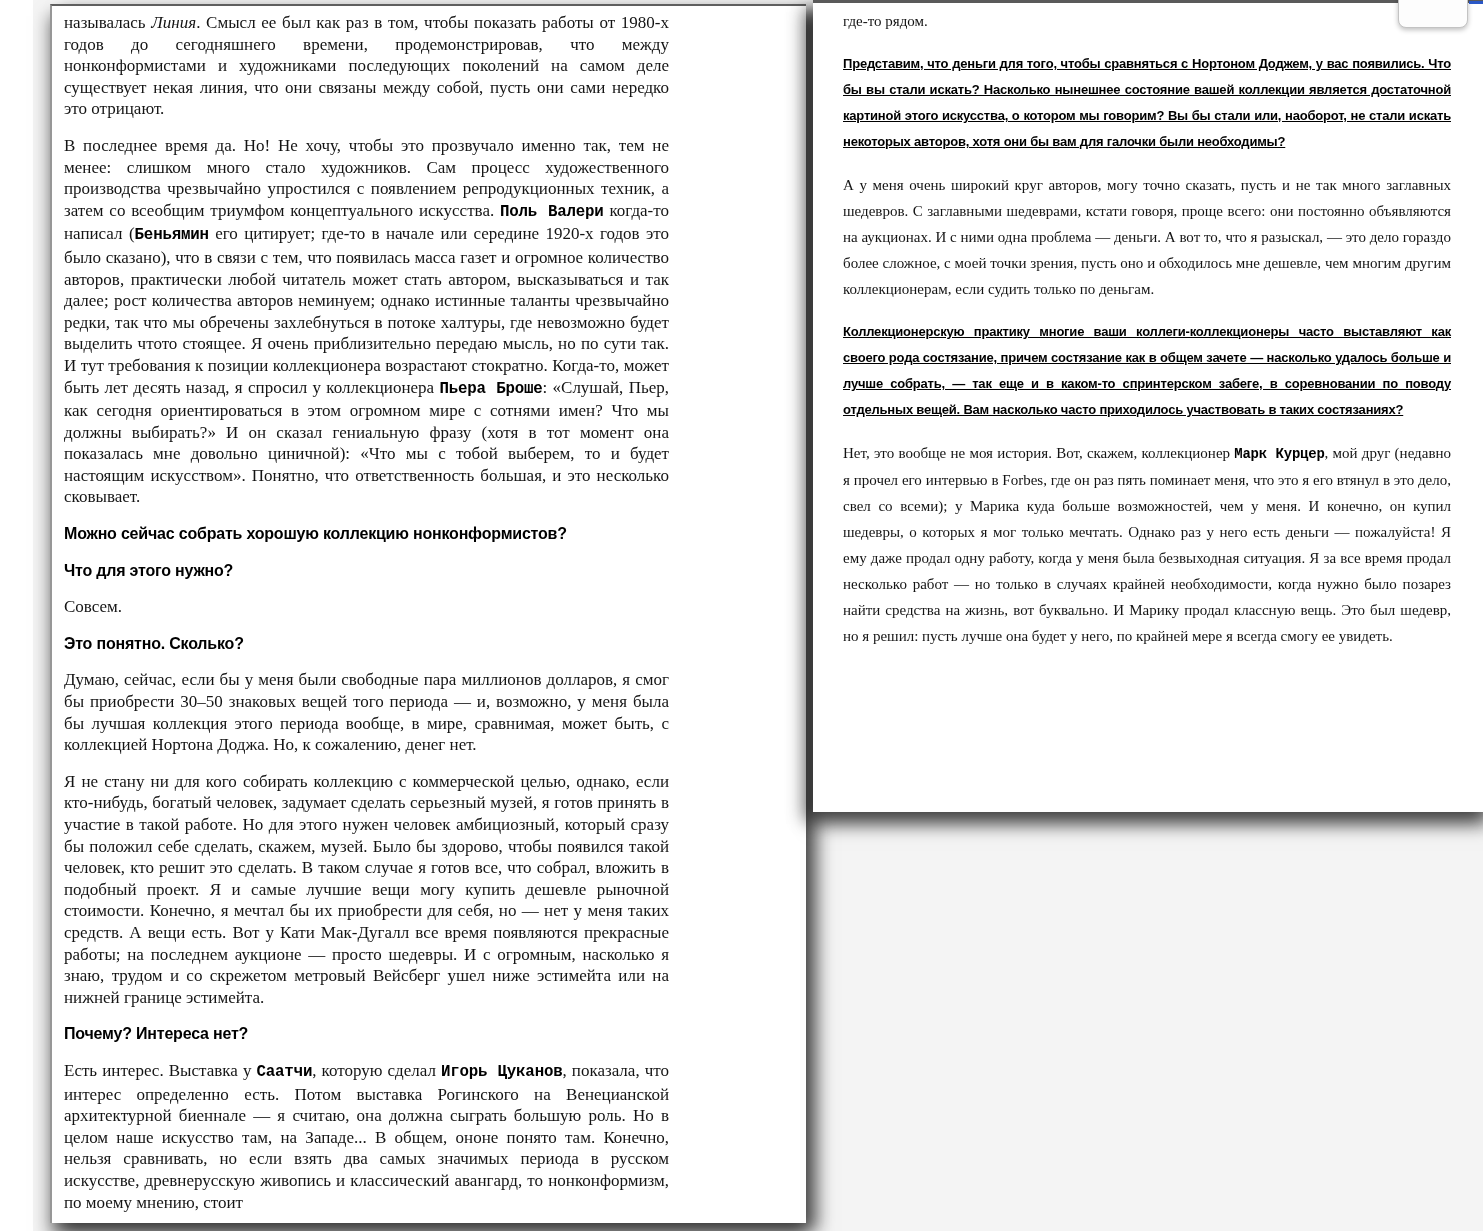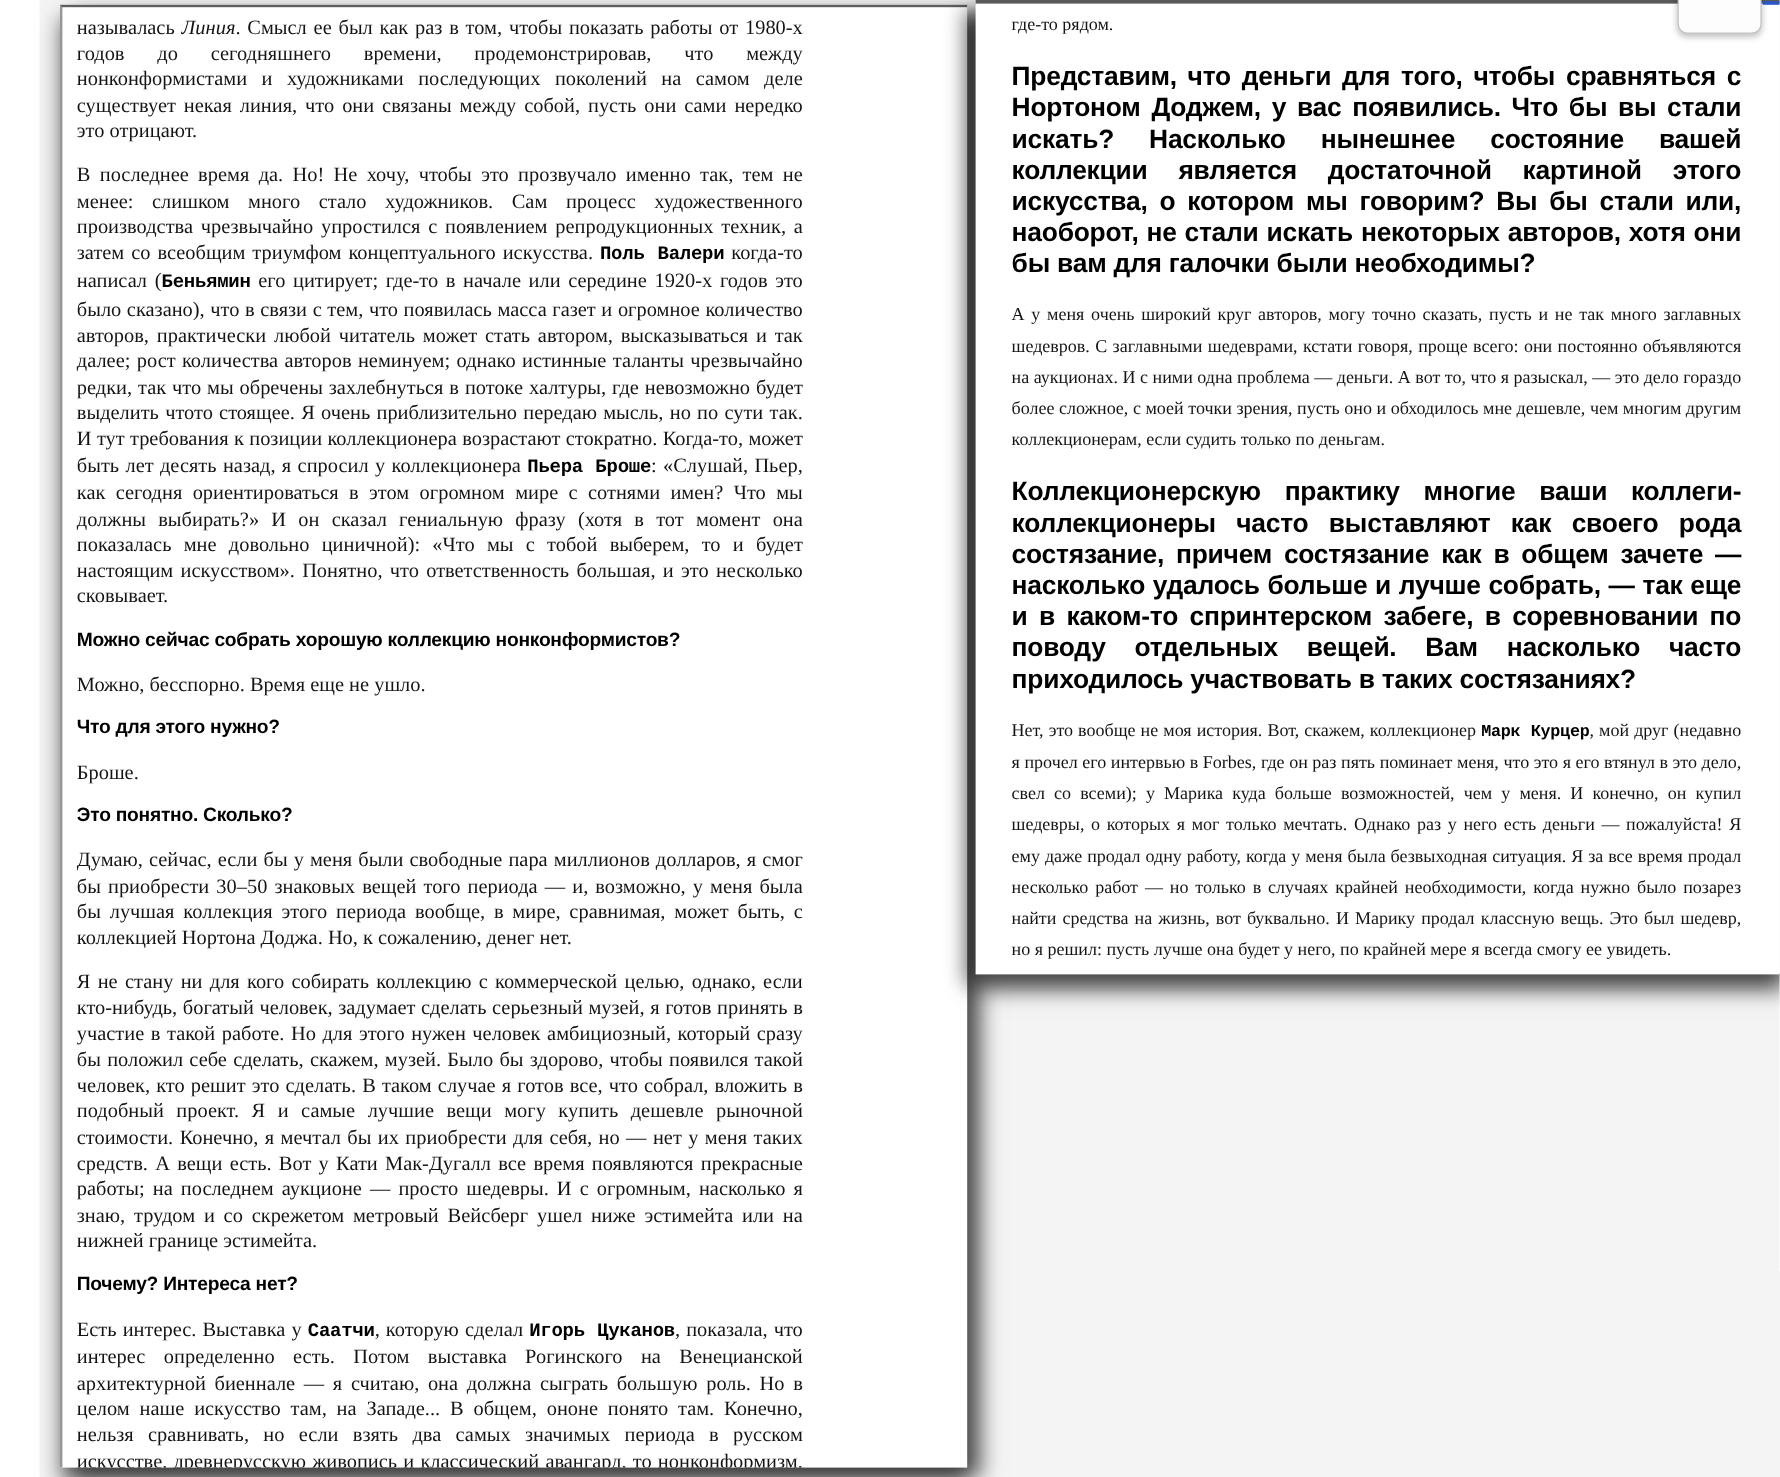--- a/index.html
+++ b/index.html
@@ -29,21 +29,21 @@
     margin:0 0 15px 0;
     text-align:justify;
     color:#141414;
   }
   .page-left .para{font-size:17px;line-height:21.6px;}
   .page-right .para{font-size:15px;line-height:26px;margin-bottom:17px;}
   .para.question{
     font-family:"Liberation Sans", sans-serif;
     font-weight:700;font-size:16px;letter-spacing:-0.2px;color:#000;
   }
-  .page-right .para.question{font-size:22px;line-height:26px;}
+  .page-right .para.question{font-size:13px;line-height:26px;text-decoration:underline;}
   .name{
     font-family:Liberation Mono, monospace;
     font-weight:700;font-size:0.93em;letter-spacing:-0.2px;color:#000;
   }
   .italic{font-style:italic;}
   .widget-button{
     position:absolute;left:1398px;top:-24px;width:68px;height:50px;
     background:#fdfdfd;border:1px solid #c3c3c3;border-radius:8px;
     box-shadow:0 2px 5px rgba(0,0,0,.25);
     z-index:6;overflow:hidden;cursor:pointer;
@@ -57,23 +57,22 @@
 </head>
 <body>
 
 <div class="backdrop"></div>
 
 <div class="page page-left">
   <div id="left-col">
       <p class="para answer"><span>называлась </span><span class="italic">Линия</span><span>. Смысл ее был как раз в том, чтобы показать работы от 1980-х годов до сегодняшнего времени, продемонстрировав, что между нонконформистами и художниками последующих поколений на самом деле существует некая линия, что они связаны между собой, пусть они сами нередко это отрицают.</span></p>
       <p class="para answer"><span>В последнее время да. Но! Не хочу, чтобы это прозвучало именно так, тем не менее: слишком много стало художников. Сам процесс художественного производства чрезвычайно упростился с появлением репродукционных техник, а затем со всеобщим триумфом концептуального искусства. </span><span class="name">Поль Валери</span><span> когда-то написал (</span><span class="name">Беньямин</span><span> его цитирует; где-то в начале или середине 1920-х годов это было сказано), что в связи с тем, что появилась масса газет и огромное количество авторов, практически любой читатель может стать автором, высказываться и так далее; рост количества авторов неминуем; однако истинные таланты чрезвычайно редки, так что мы обречены захлебнуться в потоке халтуры, где невозможно будет выделить чтото стоящее. Я очень приблизительно передаю мысль, но по сути так. И тут требования к позиции коллекционера возрастают стократно. Когда-то, может быть лет десять назад, я спросил у коллекционера </span><span class="name">Пьера Броше</span><span>: «Слушай, Пьер, как сегодня ориентироваться в этом огромном мире с сотнями имен? Что мы должны выбирать?» И он сказал гениальную фразу (хотя в тот момент она показалась мне довольно циничной): «Что мы с тобой выберем, то и будет настоящим искусством». Понятно, что ответственность большая, и это несколько сковывает.</span></p>
       <p class="para question"><span>Можно сейчас собрать хорошую коллекцию нонконформистов?</span></p>
-      <p class="para answer"><span>Можно, бесспорно. Время еще не ушло.</span></p>
       <p class="para question"><span>Что для этого нужно?</span></p>
-      <p class="para answer"><span>Броше.</span></p>
+      <p class="para answer"><span>Совсем.</span></p>
       <p class="para question"><span>Это понятно. Сколько?</span></p>
       <p class="para answer"><span>Думаю, сейчас, если бы у меня были свободные пара миллионов долларов, я смог бы приобрести 30–50 знаковых вещей того периода — и, возможно, у меня была бы лучшая коллекция этого периода вообще, в мире, сравнимая, может быть, с коллекцией Нортона Доджа. Но, к сожалению, денег нет.</span></p>
       <p class="para answer"><span>Я не стану ни для кого собирать коллекцию с коммерческой целью, однако, если кто-нибудь, богатый человек, задумает сделать серьезный музей, я готов принять в участие в такой работе. Но для этого нужен человек амбициозный, который сразу бы положил себе сделать, скажем, музей. Было бы здорово, чтобы появился такой человек, кто решит это сделать. В таком случае я готов все, что собрал, вложить в подобный проект. Я и самые лучшие вещи могу купить дешевле рыночной стоимости. Конечно, я мечтал бы их приобрести для себя, но — нет у меня таких средств. А вещи есть. Вот у Кати Мак-Дугалл все время появляются прекрасные работы; на последнем аукционе — просто шедевры. И с огромным, насколько я знаю, трудом и со скрежетом метровый Вейсберг ушел ниже эстимейта или на нижней границе эстимейта.</span></p>
       <p class="para question"><span>Почему? Интереса нет?</span></p>
       <p class="para answer"><span>Есть интерес. Выставка у </span><span class="name">Саатчи</span><span>, которую сделал </span><span class="name">Игорь Цуканов</span><span>, показала, что интерес определенно есть. Потом выставка Рогинского на Венецианской архитектурной биеннале — я считаю, она должна сыграть большую роль. Но в целом наше искусство там, на Западе... В общем, ононе понято там. Конечно, нельзя сравнивать, но если взять два самых значимых периода в русском искусстве, древнерусскую живопись и классический авангард, то нонконформизм, по моему мнению, стоит</span></p>
     </div>
 </div>
 
 <div class="page page-right">
   <div id="right-col">

